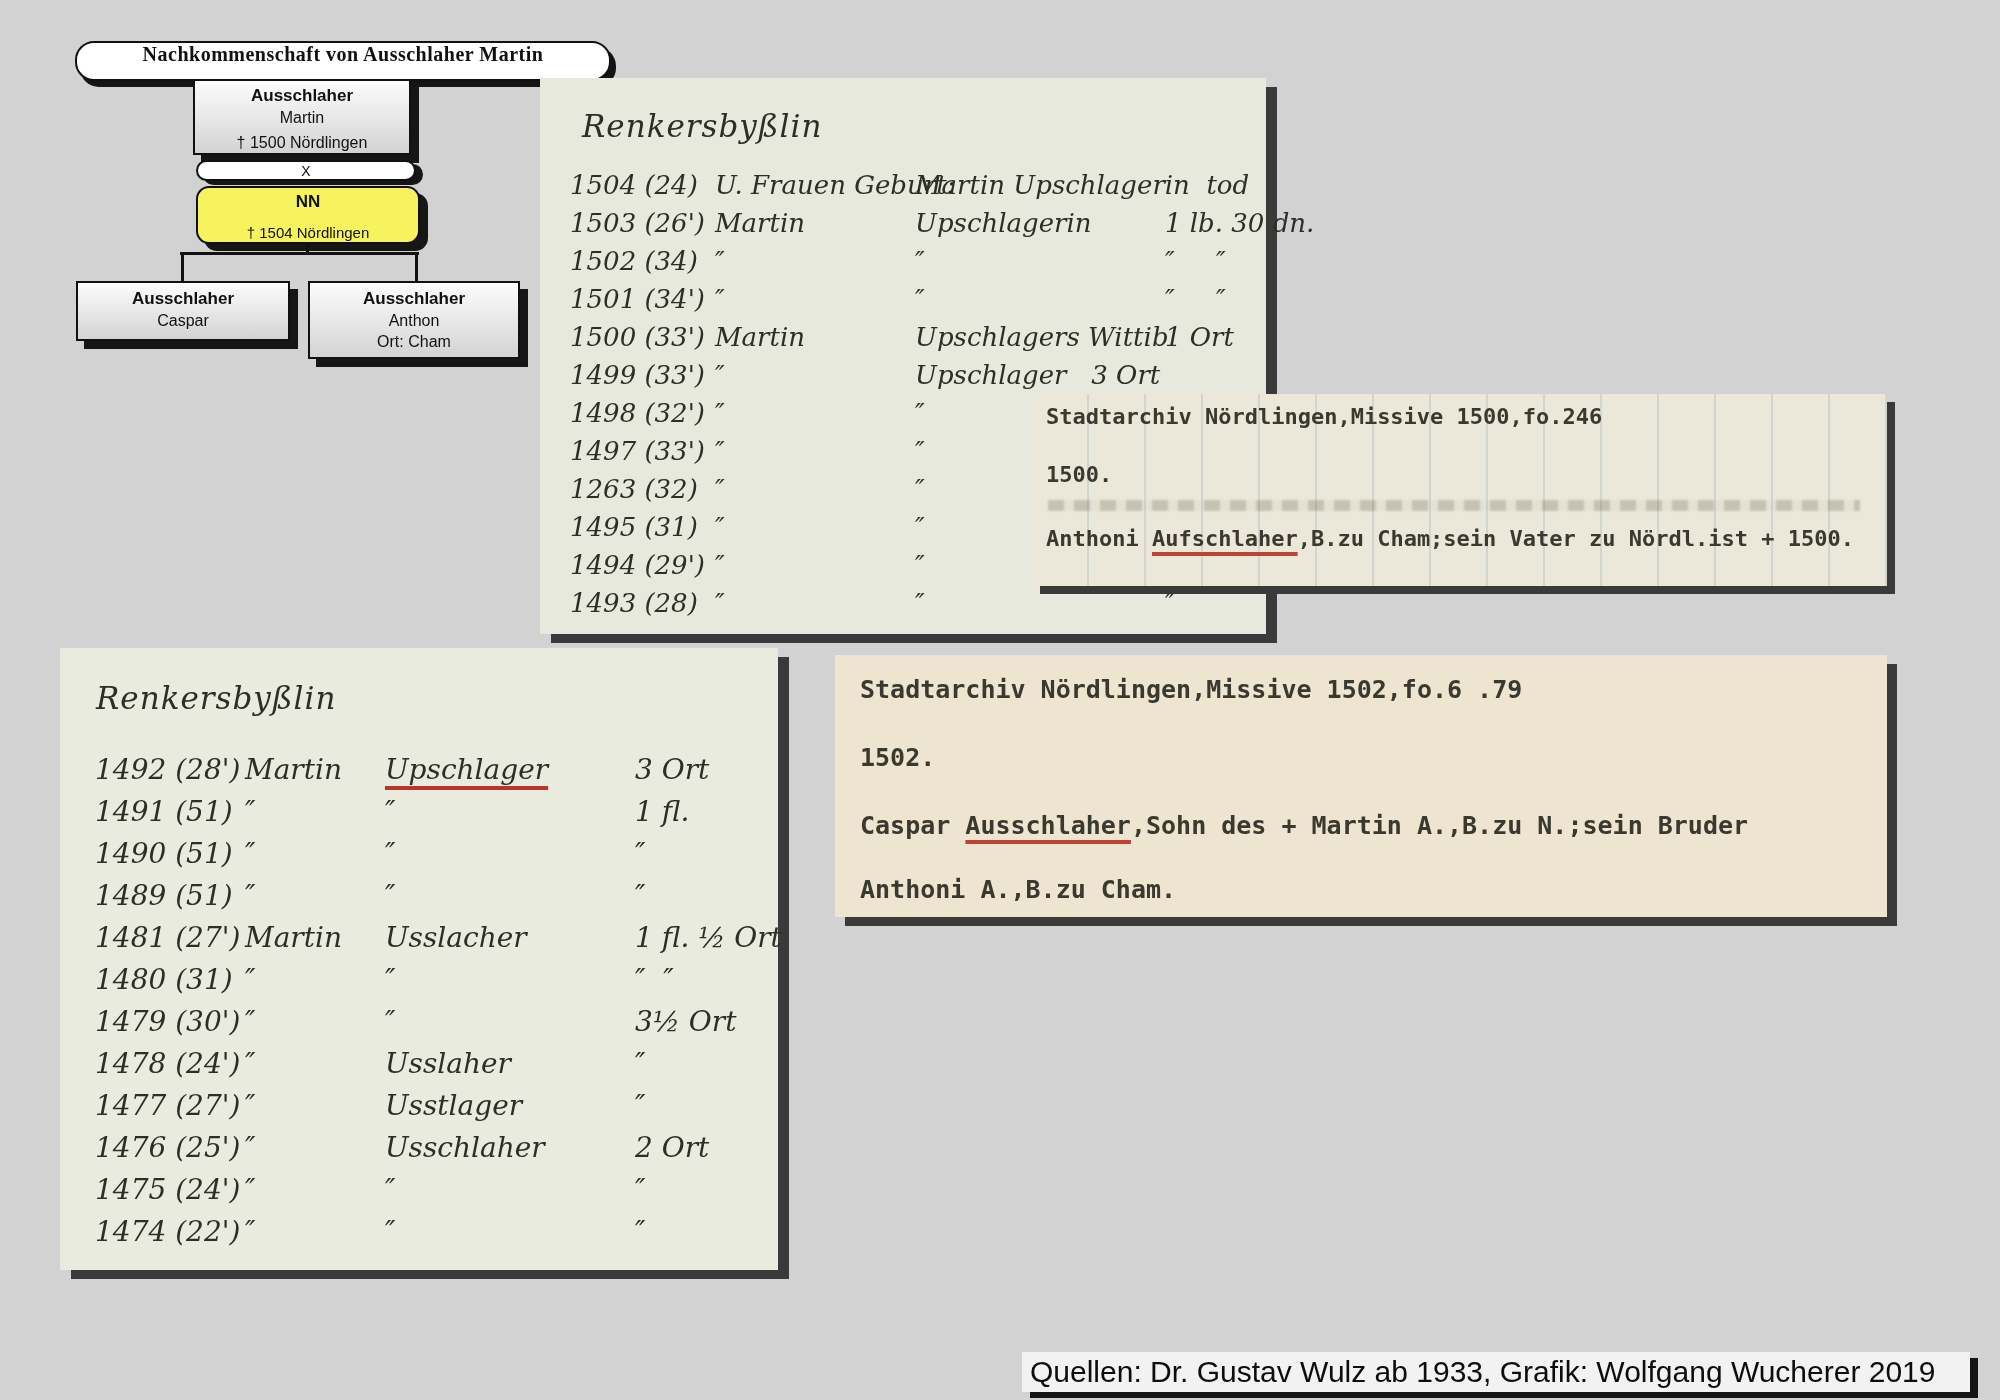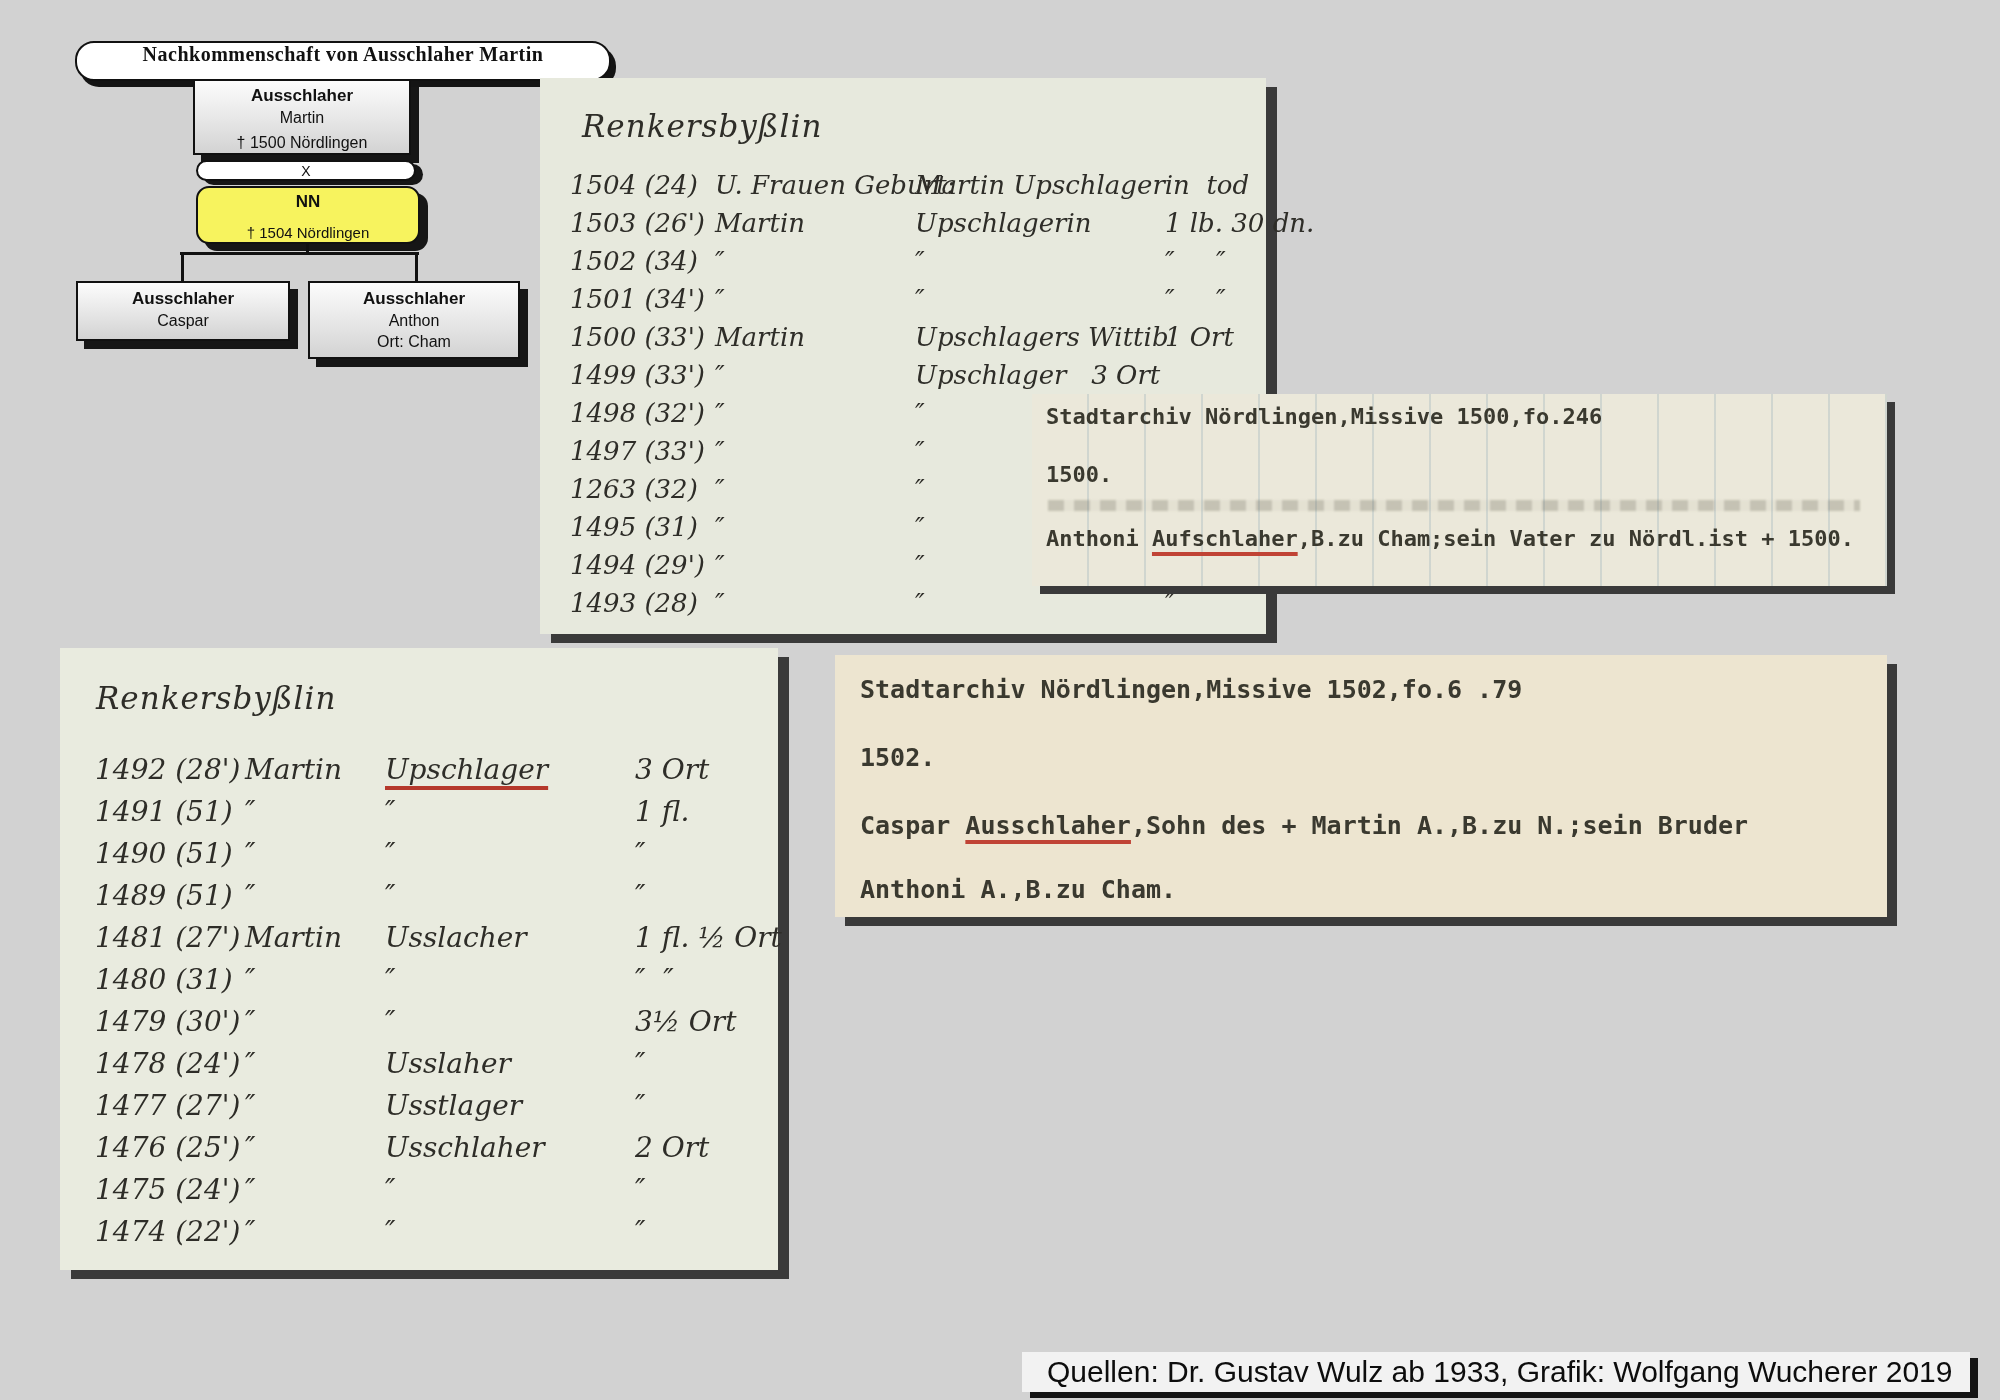--- a/index.html
+++ b/index.html
@@ -72,21 +72,21 @@
   .card-t1502 .tl{left:25px;text-align:right;}
   .t1502-l1{top:20px;} .t1502-l2{top:88px;} .t1502-l3{top:156px;} .t1502-l4{top:220px;}
   .redu{text-decoration:underline;text-decoration-color:#c04335;
     text-decoration-thickness:4px;text-underline-offset:6px;}
   .faded-strip{position:absolute;left:16px;top:106px;width:812px;height:11px;
     background:repeating-linear-gradient(90deg,rgba(110,108,92,.30) 0 16px,rgba(110,108,92,.05) 16px 26px);
     filter:blur(1px);}
 
   
   .credit{position:absolute;left:1022px;top:1352px;width:948px;height:40px;background:#f2f2f2;
-    box-shadow:8px 6px 0 #141414;display:flex;align-items:center;padding-left:25px;
+    box-shadow:8px 6px 0 #141414;display:flex;align-items:center;padding-left:8px;
     box-sizing:border-box;font-size:30px;color:#0d0d0d;}
 </style>
 </head>
 <body>
 
 <div id="canvas">
 
   <div class="title-pill">
     <span>Nachkommenschaft von Ausschlaher Martin</span>
   </div>

